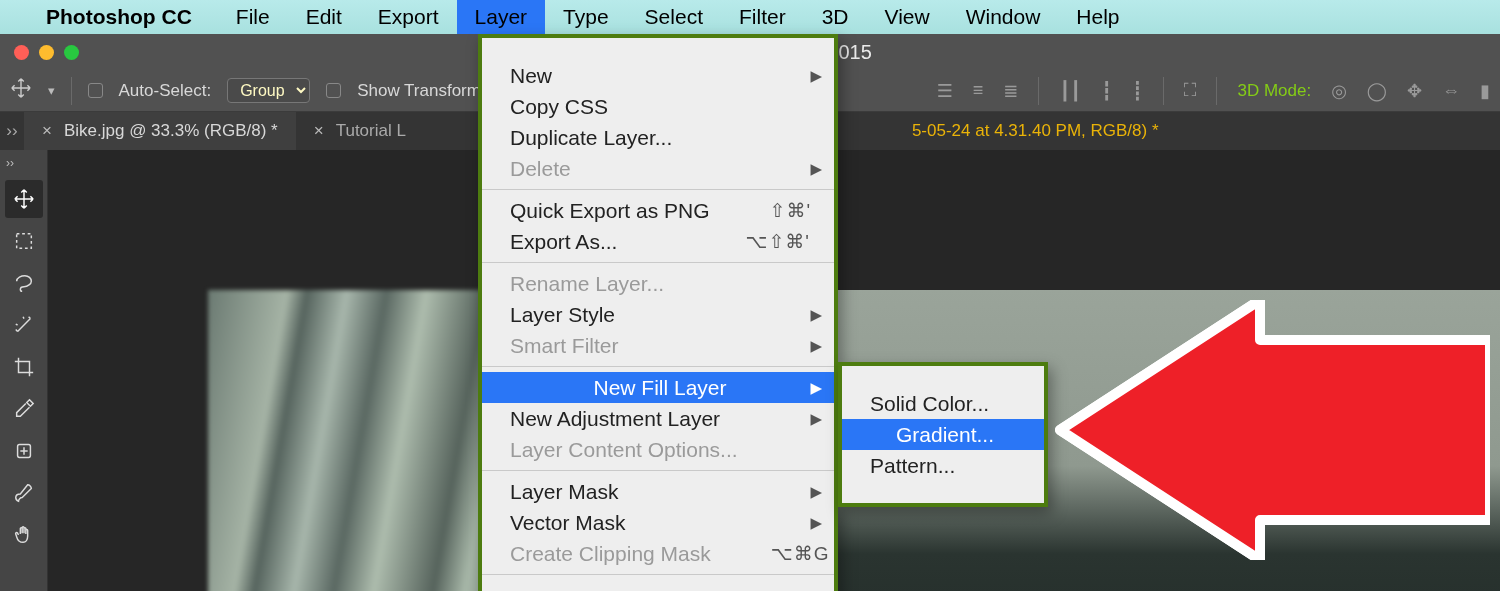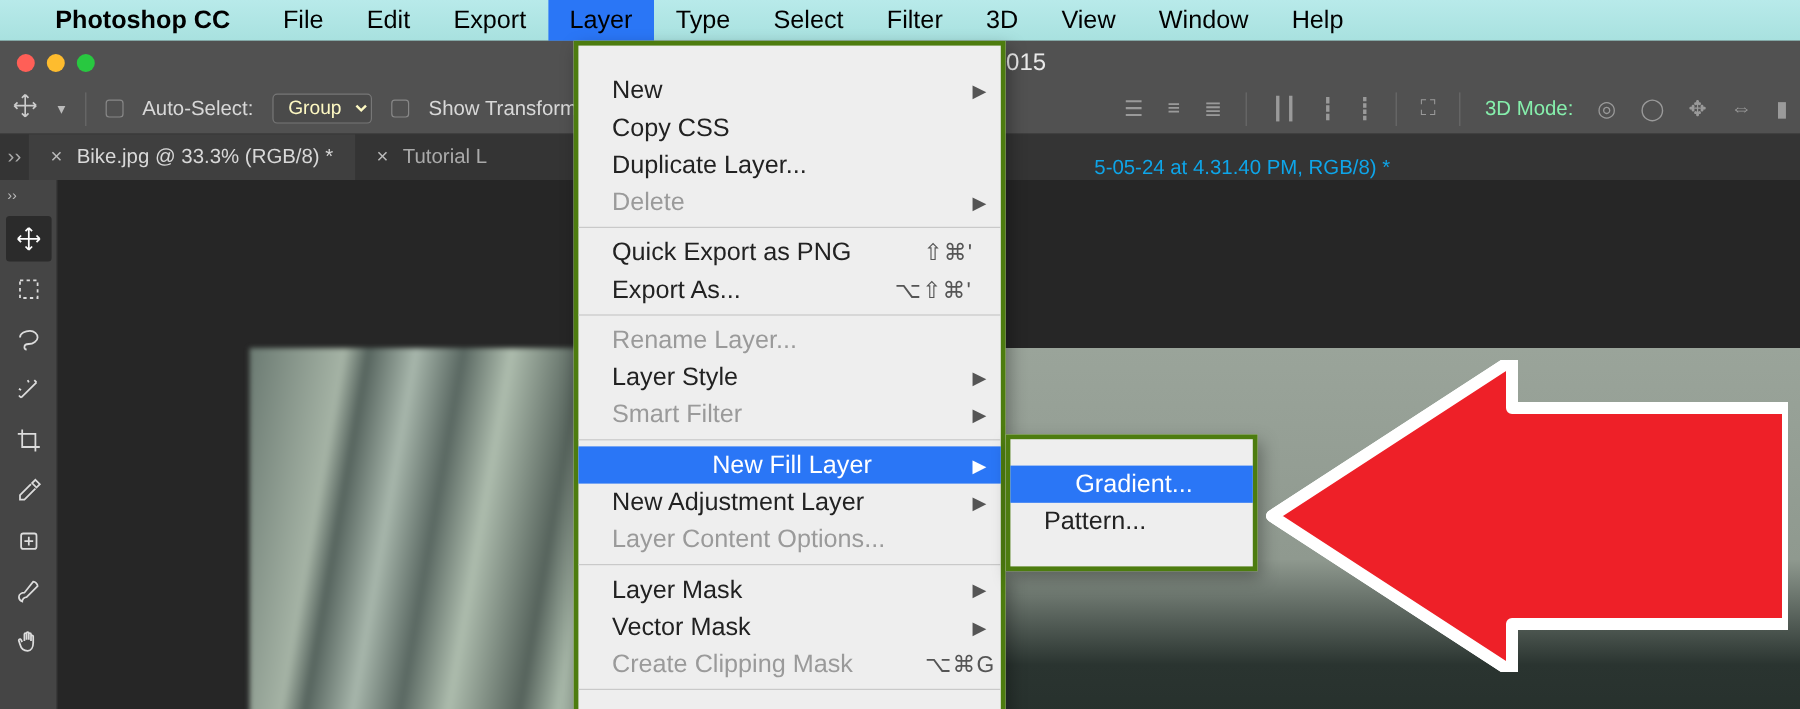--- a/index.html
+++ b/index.html
@@ -27,21 +27,21 @@
   
   .ps-options {
     height: 42px; background: #515151; border-bottom: 1px solid #3b3b3b;
     display: flex; align-items: center; padding: 0 10px; color: #d8d8d8; font-size: 17px; gap: 16px;
   }
   .ps-options .ico { color: #d0d0d0; }
   .ps-options .chk { width:15px; height:15px; border:1px solid #888; border-radius:3px; display:inline-block; }
   .ps-options select { background:#4a4a4a; color:#fef9c3; border:1px solid #777; border-radius:4px; padding:2px 8px; font-size:16px; }
   .divider { width:1px; height:28px; background:#6a6a6a; }
   .right-icons { margin-left:auto; display:flex; gap:20px; color:#9a9a9a; font-size:18px; align-items:center;}
-  .right-icons .lbl { color:#86efac; font-size:17px; }
+  .right-icons .lbl { color:#84cc16; font-size:17px; }
 
   
   .tabbar { height:38px; background:#343434; display:flex; align-items:stretch; color:#d8d8d8; font-size:17px; }
   .tabbar .handle { width:24px; display:flex; align-items:center; justify-content:center; color:#aaa;}
   .tab { display:flex; align-items:center; padding:0 18px; gap:12px; }
   .tab.active { background:#3f3f3f; }
   .tab .close { color:#bbb; }
 
   
   .workspace { position:absolute; top:150px; left:0; right:0; bottom:0; display:flex; }
@@ -141,21 +141,21 @@
 <div class="tabbar">
   <span class="handle">››</span>
   <div class="tab active">
     <span class="close">×</span>
     <span>Bike.jpg @ 33.3% (RGB/8) *</span>
   </div>
   <div class="tab" style="color:#aaa;">
     <span class="close">×</span>
     <span>Tutorial L</span>
   </div>
-  <div class="tab" style="margin-left:470px; color:#0ea5e9;align-items:flex-end;">
+  <div class="tab" style="margin-left:470px; color:#eab308;">
     <span>5-05-24 at 4.31.40 PM, RGB/8) *</span>
   </div>
 </div>
 
 <div class="workspace">
   <div class="toolbar">
     <div class="expand">››</div>
     <div class="tool active">
       <svg viewBox="0 0 24 24">
           <path d="M12 2v20M2 12h20M12 2l-3 3M12 2l3 3M12 22l-3-3M12 22l3-3M2 12l3-3M2 12l3 3M22 12l-3-3M22 12l-3 3"></path>
@@ -267,20 +267,23 @@
       <span class="sub-caret">▶</span>
     </div>
     <div class="row disabled">
       <span>Create Clipping Mask</span>
       <span class="shortcut">⌥⌘G</span>
     </div>
     <hr>
   </div>
 
 <div class="menu sub-menu" id="sub-menu">
+    <div class="row">
+      <span>Solid Color...</span>
+    </div>
     <div class="row highlight">
       <span>Gradient...</span>
     </div>
     <div class="row">
       <span>Pattern...</span>
     </div>
   </div>
 
 <div class="big-arrow">
   <svg width="440" height="260" viewBox="0 0 440 260">

